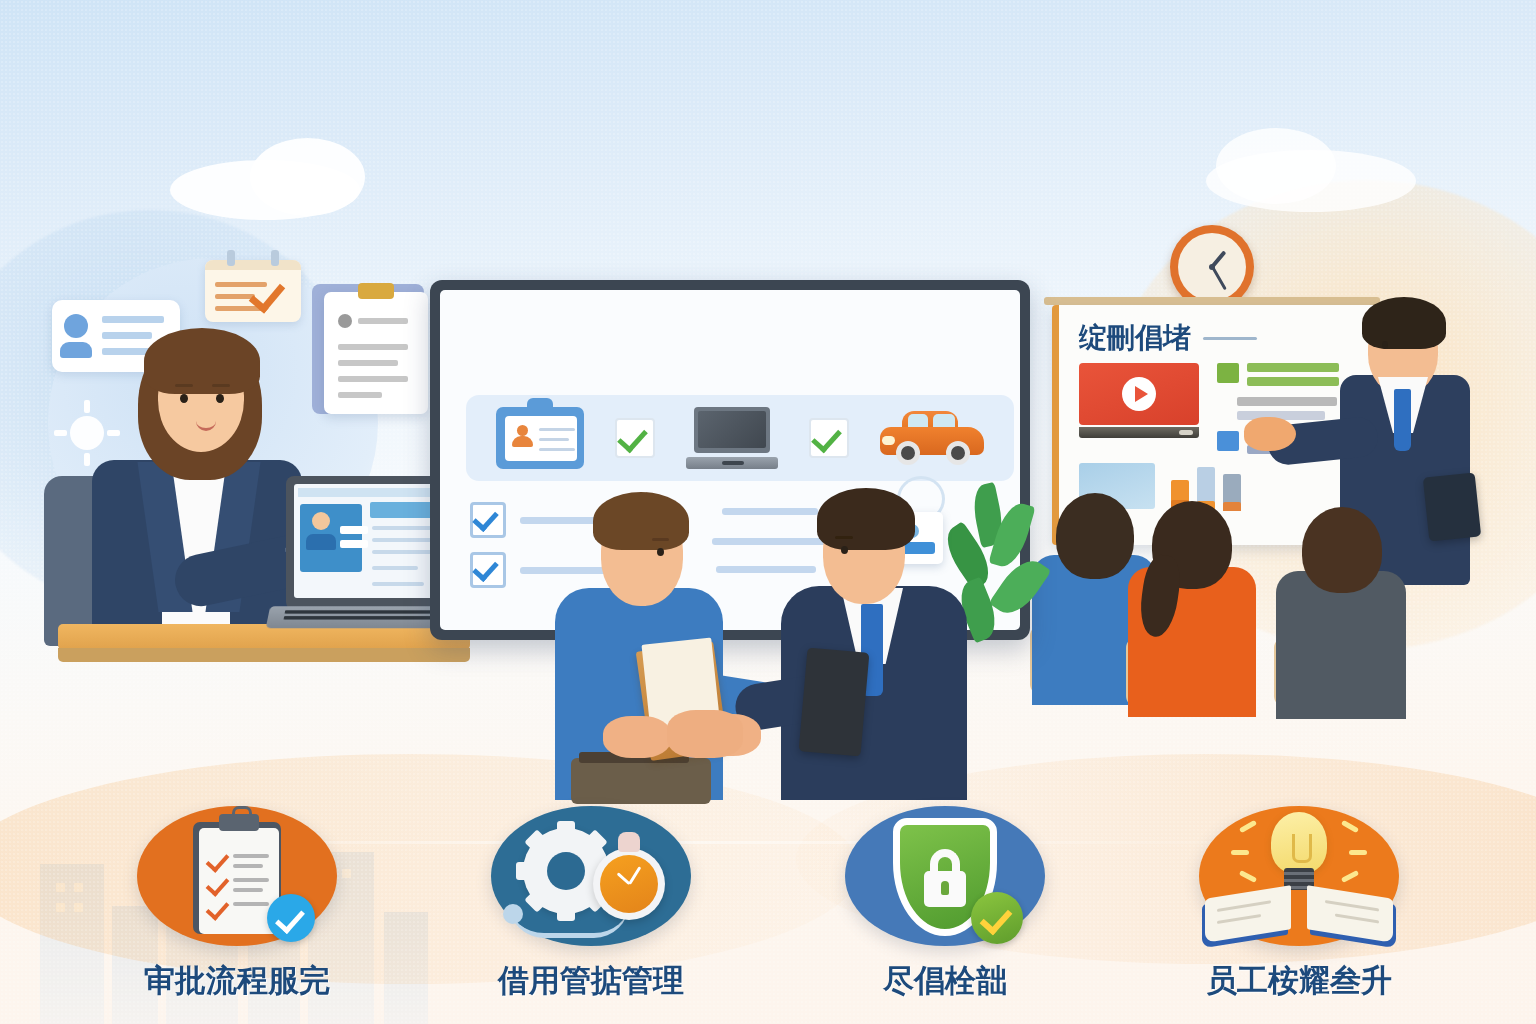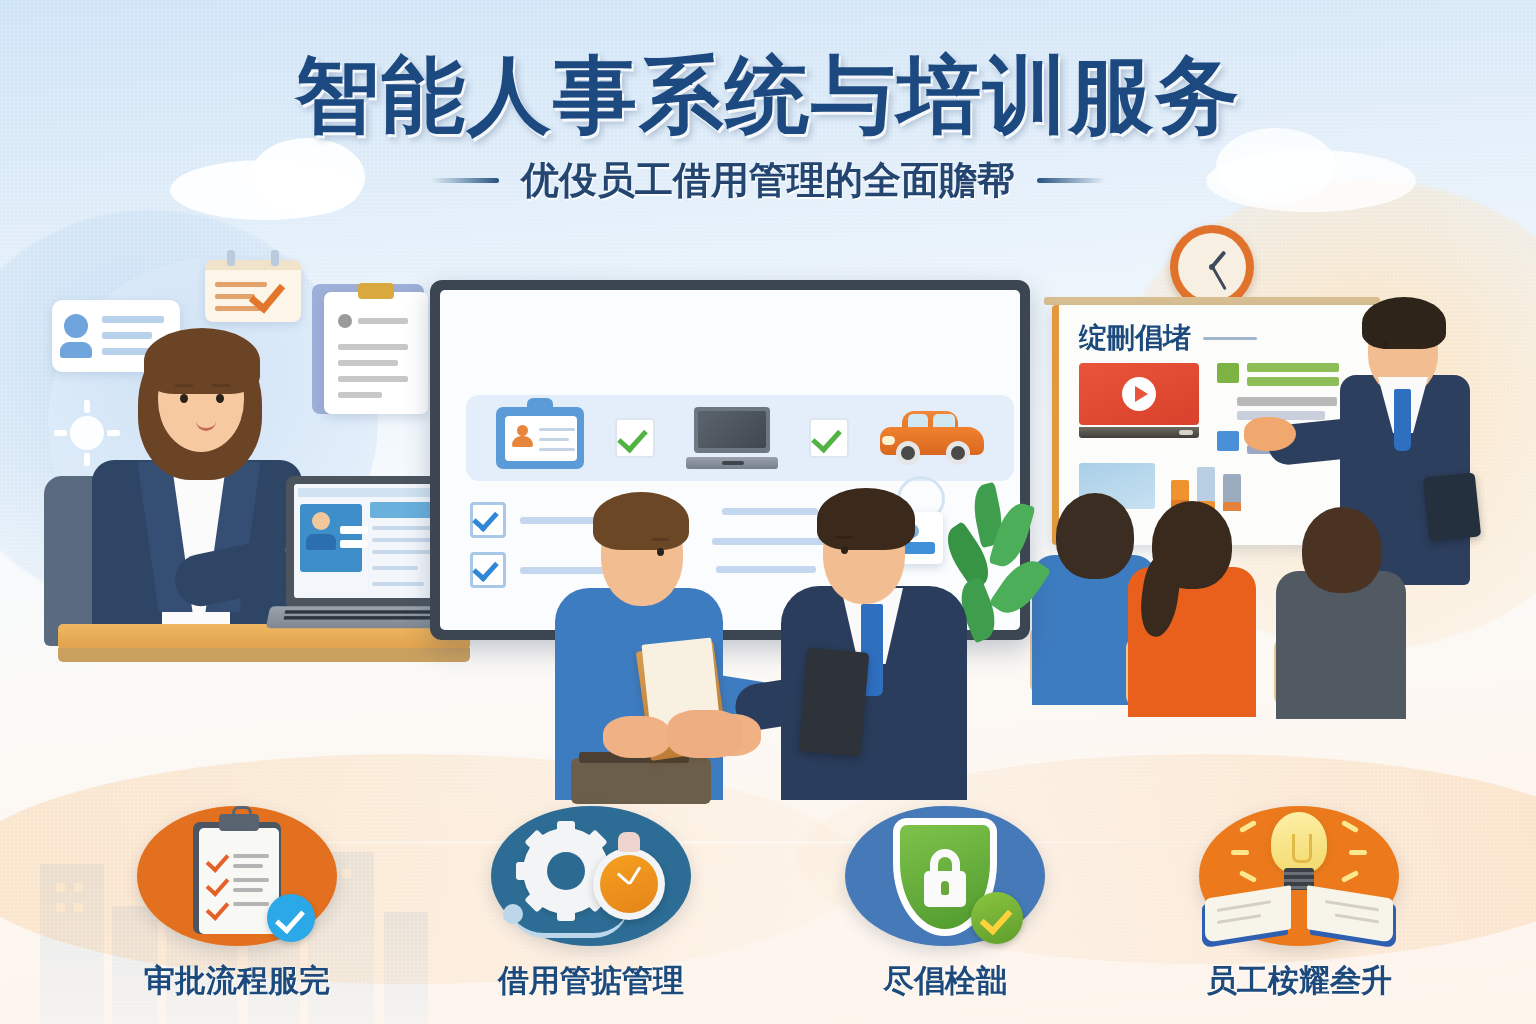--- a/index.html
+++ b/index.html
@@ -266,28 +266,20 @@
   </div>
 
   <div class="swoosh" style="left:-40px;bottom:40px;width:900px;height:230px;border-radius:50%;
               background:linear-gradient(120deg,rgba(244,183,112,.55),rgba(252,226,192,.15));"></div>
   <div class="swoosh" style="right:-80px;bottom:60px;width:820px;height:210px;border-radius:50%;
               background:linear-gradient(240deg,rgba(240,168,86,.45),rgba(253,232,206,.12));"></div>
   <div class="swoosh" style="left:120px;bottom:180px;width:1200px;height:3px;
               background:linear-gradient(90deg,rgba(255,255,255,0),#fff 40%,rgba(255,255,255,0));"></div>
   <div class="noise"></div>
 
-  <div id="header">
-    <div id="title">智能人事系统与培训服务</div>
-    <div id="subrow">
-      <span class="subdash"></span>
-      <span id="subtitle">优伇员工借用管理的全面贍帮</span>
-      <span class="subdash r"></span>
-    </div>
-  </div>
 
   <div id="leftscene">
     <div class="halo"></div>
 
     <div class="card-widget" style="left:12px;top:52px;width:128px;height:72px;">
       <div class="cw-avatar" style="left:12px;top:14px;width:24px;height:24px;border-radius:50%;"></div>
       <div class="cw-avatar" style="left:8px;top:42px;width:32px;height:16px;border-radius:9px 9px 3px 3px;"></div>
       <div class="cw-line" style="left:50px;top:16px;width:62px;"></div>
       <div class="cw-line" style="left:50px;top:32px;width:50px;"></div>
       <div class="cw-line" style="left:50px;top:48px;width:58px;"></div>

